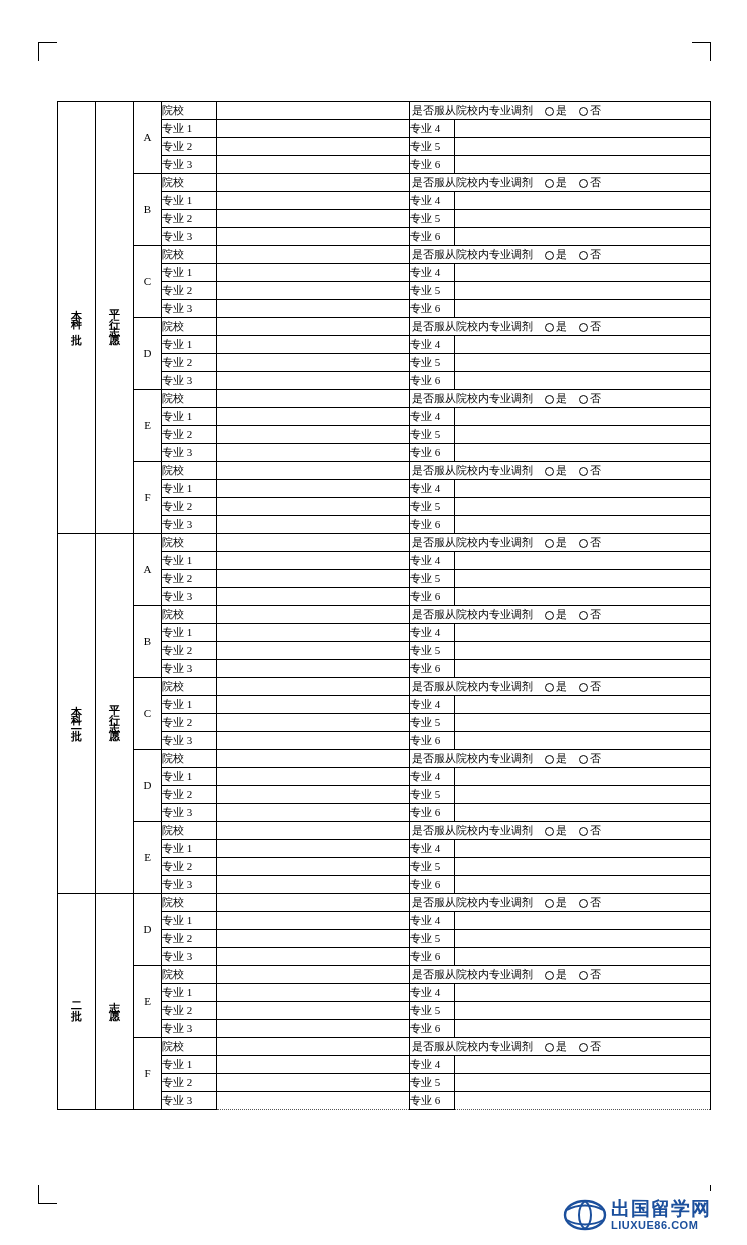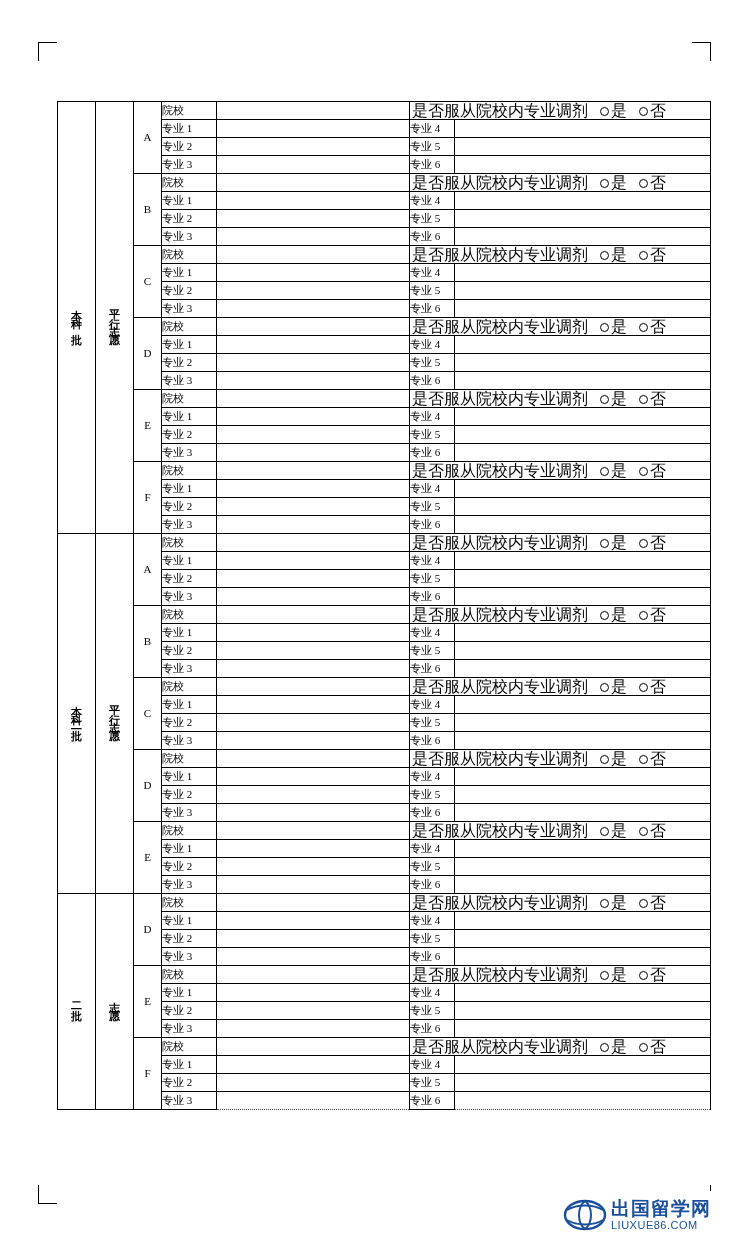--- a/index.html
+++ b/index.html
@@ -87,21 +87,21 @@
   }
   .row-h { height: 18px; }
   .blank { }
   .dotline {
     border-bottom: 1px dotted #555 !important;
   }
 
   .adjust {
     padding-left: 2px;
     white-space: nowrap;
-    font-size: 16px;
+    font-size: 11px;
   }
   .adjust .opt {
     margin-left: 12px;
     white-space: nowrap;
   }
   .circle {
     display: inline-block;
     width: 7px;
     height: 7px;
     border: 1px solid #000;
@@ -144,21 +144,21 @@
   .wm-cn {
     font-size: 19px;
     font-weight: bold;
     color: #1b4f9c;
     letter-spacing: 1px;
     line-height: 1.05;
     font-family: "Liberation Sans", sans-serif;
   }
   .wm-url {
     font-size: 11px;
-    font-weight: normal;
+    font-weight: bold;
     color: #1b4f9c;
     letter-spacing: 0.5px;
     font-family: "Liberation Sans", sans-serif;
   }
 </style>
 </head>
 <body>
 
 <div class="page">
 

